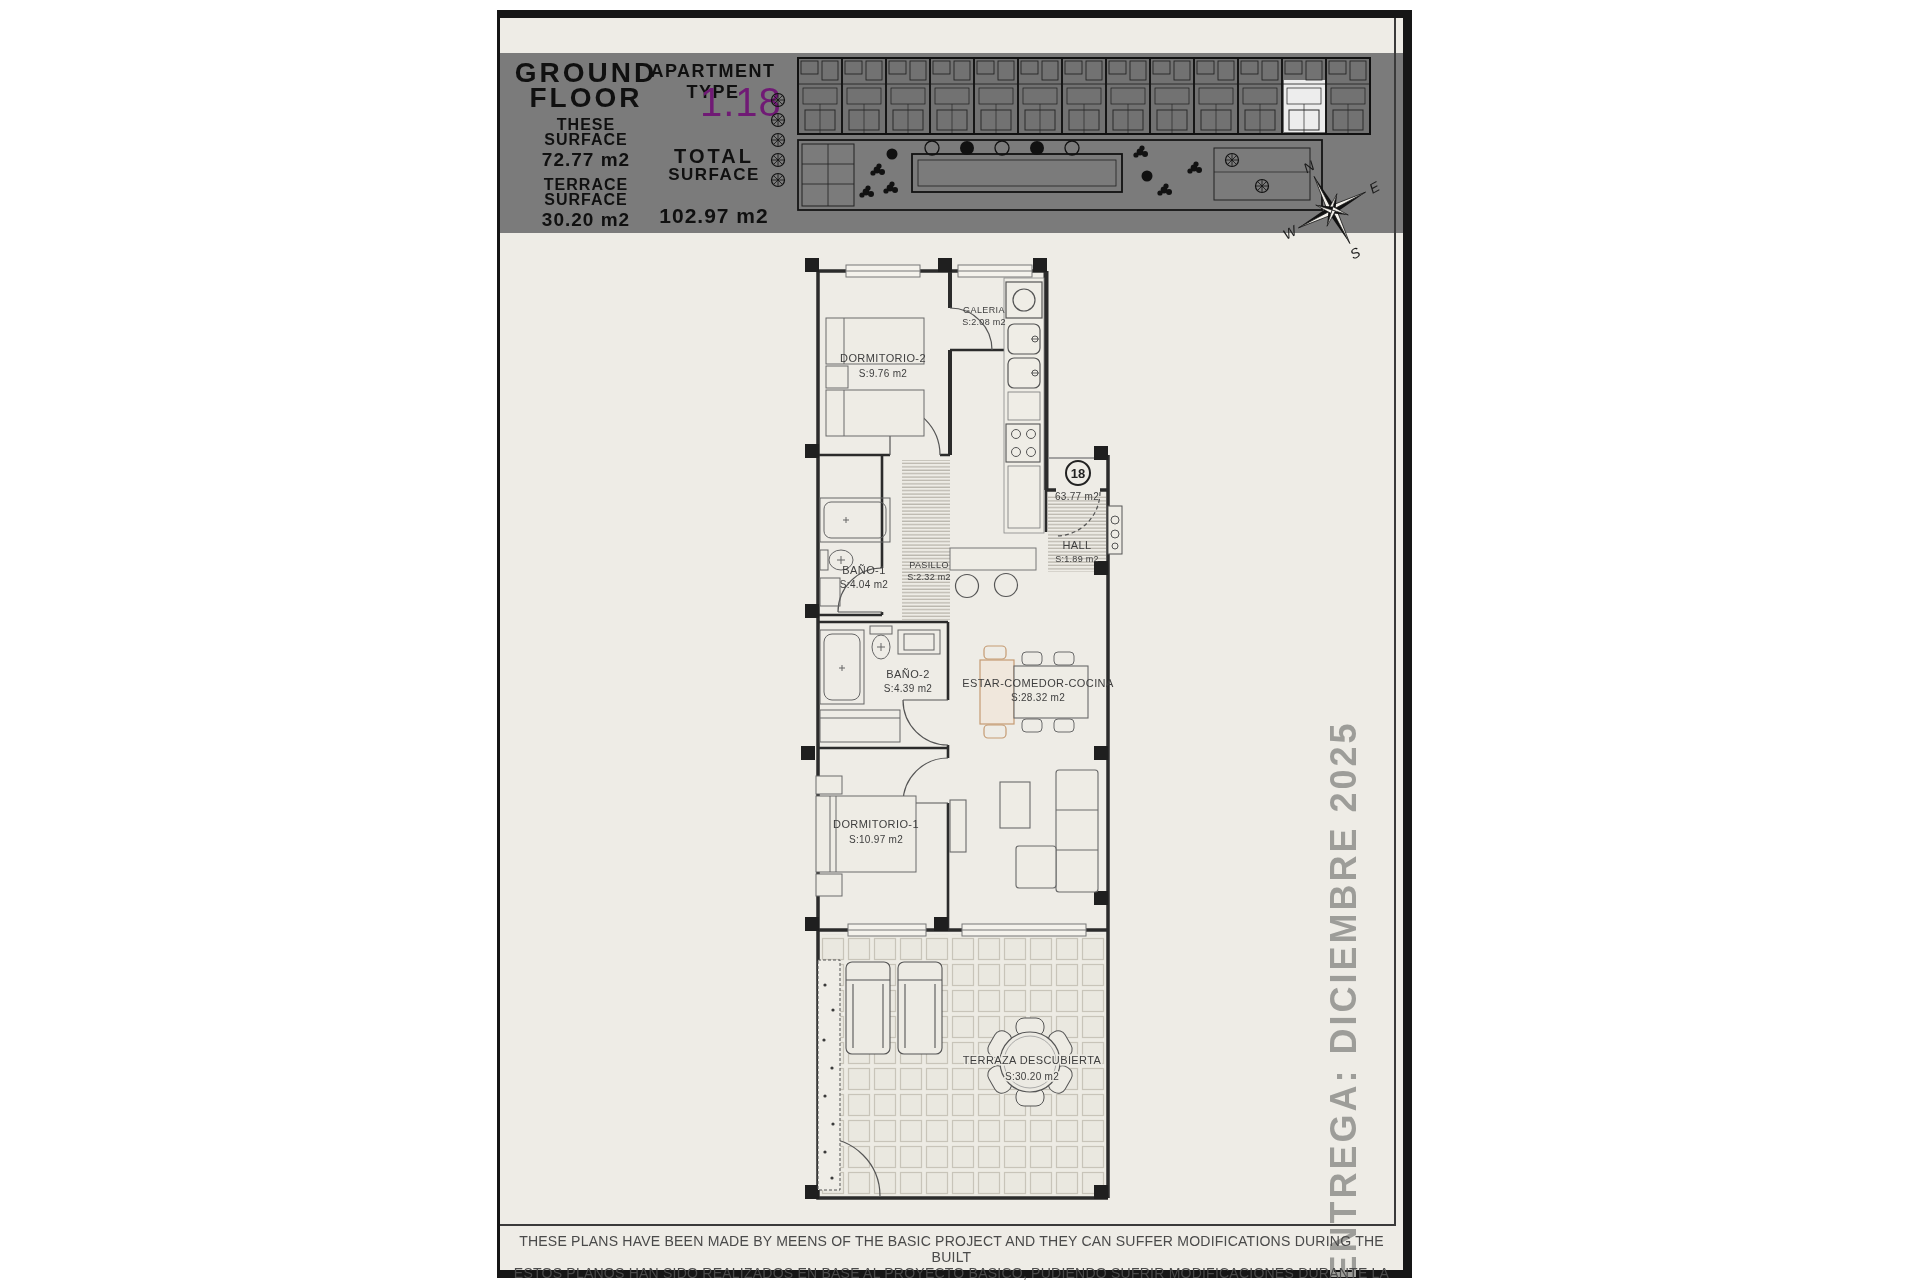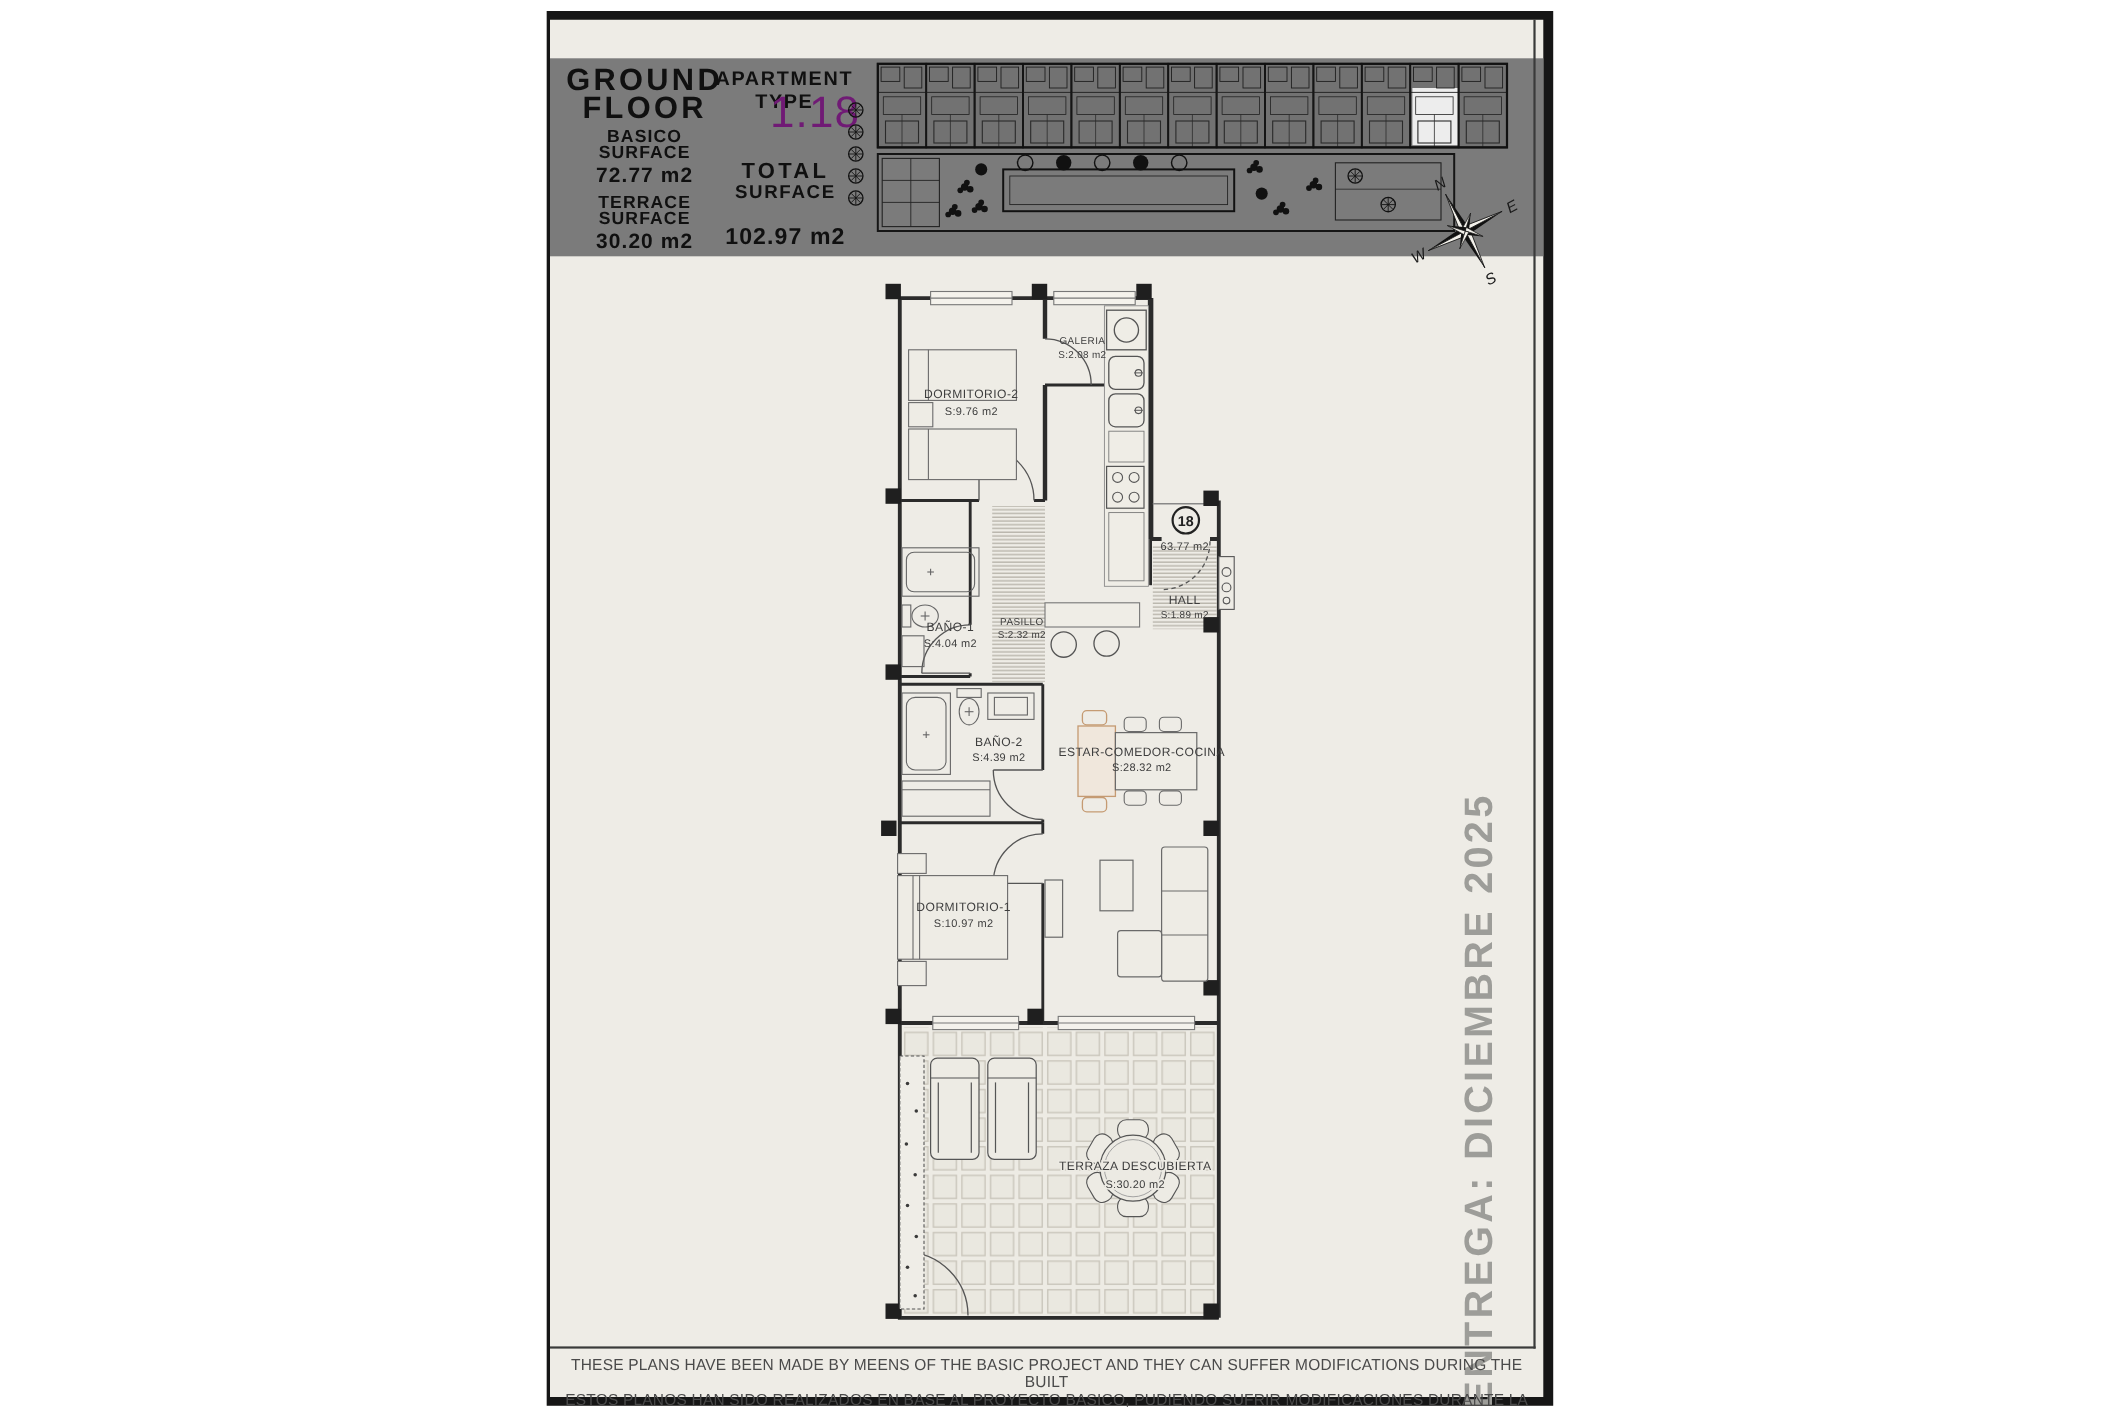--- a/index.html
+++ b/index.html
@@ -46,21 +46,21 @@
 
   <div id="paper"></div>
   <div id="band"></div>
   <div id="inner-frame"></div>
 
   <div class="hblock" id="hdr-title">
     <div class="hl1">GROUND</div>
     <div class="hl1">FLOOR</div>
   </div>
   <div class="hblock" id="hdr-build">
-    <div class="hlab">BASICO</div>
+    <div class="hlab">THESE</div>
     <div class="hlab">SURFACE</div>
     <div class="hval">72.77 m2</div>
   </div>
   <div class="hblock" id="hdr-terr">
     <div class="hlab">TERRACE</div>
     <div class="hlab">SURFACE</div>
     <div class="hval">30.20 m2</div>
   </div>
   <div class="hblock" id="hdr-apt">
     <div>APARTMENT</div>

